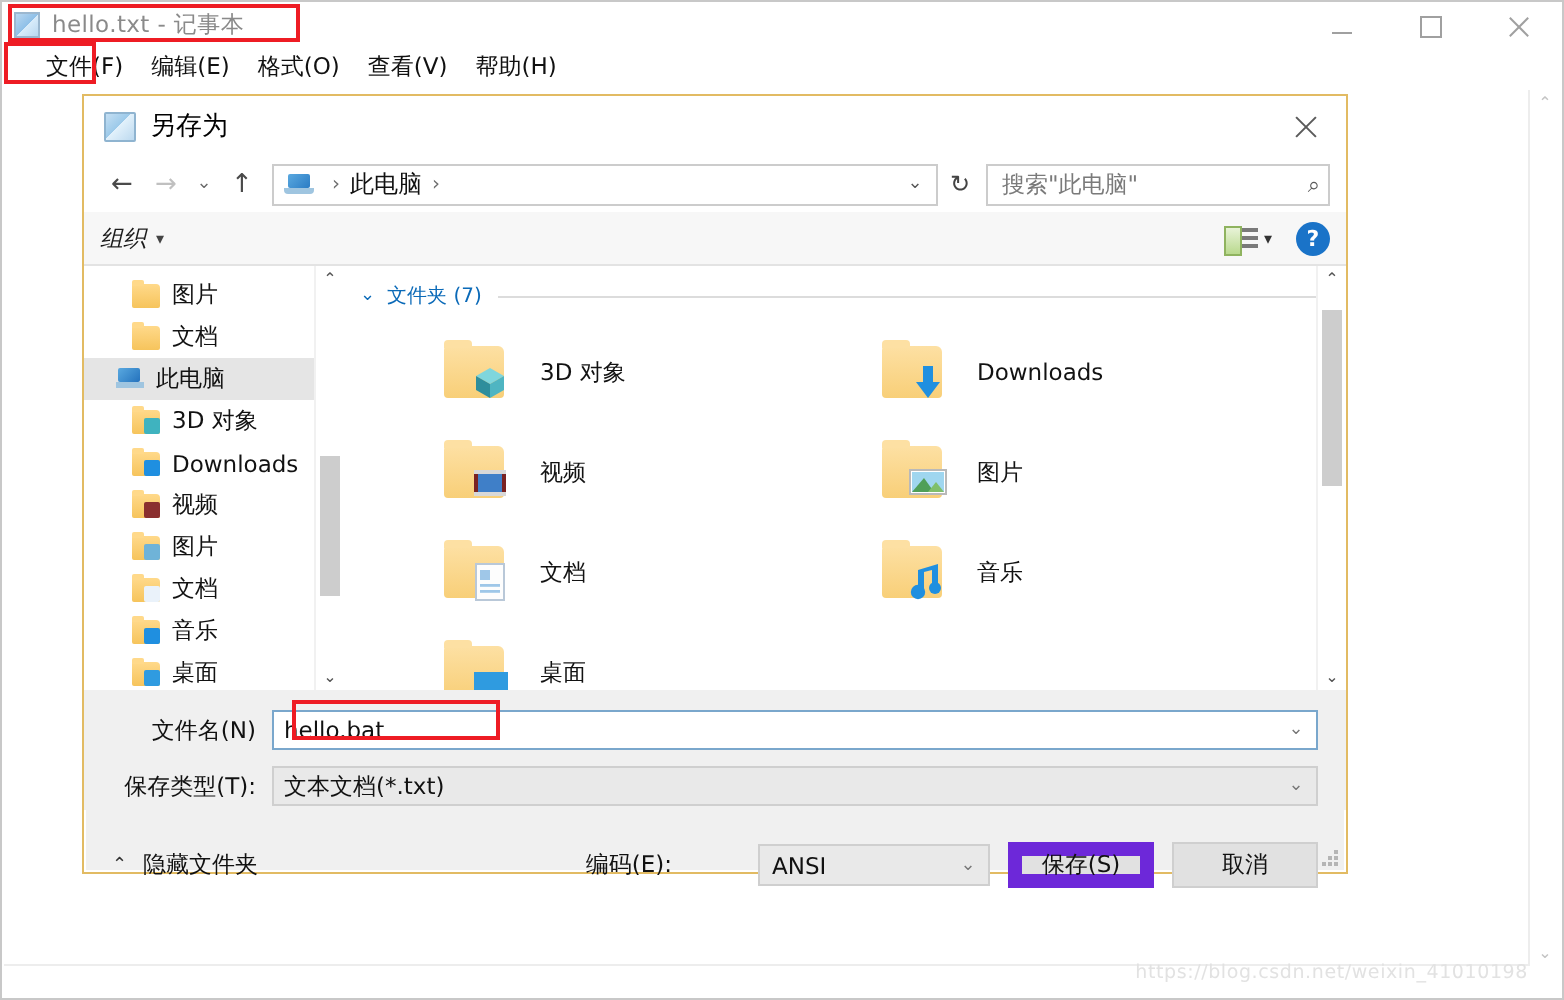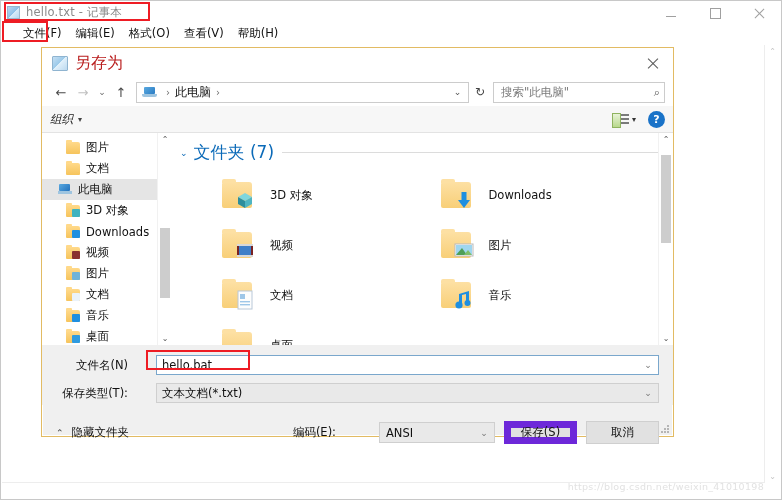--- a/index.html
+++ b/index.html
@@ -37,21 +37,21 @@
   .np-sb-arrow{position:absolute;color:#c4c4c4;font-size:8px;text-align:center;width:15px;}
 
   
   #dialog{position:absolute;left:41px;top:47px;width:633px;height:390px;background:#f0f0f0;
           border:1px solid #e2bb63;box-shadow:0 0 0 1px #ffffff inset;box-sizing:border-box;}
   #dlg-titlebar{height:30px;background:#ffffff;display:flex;align-items:center;
                 padding-left:10px;position:relative;}
   #dlg-title-icon{width:14px;height:13px;margin-right:7px;
       background:linear-gradient(135deg,#c5dff3 0%,#9ccaea 45%,#e2f1fb 46%,#bcd9ef 100%);
       border:1px solid #8fb4d0;border-radius:1px;}
-  #dlg-title-text{font-size:16px;color:#b91c1c;}
+  #dlg-title-text{font-size:13px;color:#000000;}
   #dlg-close{position:absolute;right:0;top:0;width:40px;height:30px;display:flex;
              align-items:center;justify-content:center;}
   #dlg-close span{display:block;width:12px;height:12px;position:relative;}
   #dlg-close span:before,#dlg-close span:after{content:"";position:absolute;left:-1px;top:5.5px;
      width:14px;height:1px;background:#5a5a5a;}
   #dlg-close span:before{transform:rotate(45deg);}
   #dlg-close span:after{transform:rotate(-45deg);}
 
   
   #navbar{height:28px;background:#ffffff;display:flex;align-items:center;padding:0 8px;}
@@ -109,41 +109,41 @@
   .ico-pc .base2{position:absolute;left:0;top:7px;width:14px;height:3px;background:#9fc5e0;}
   .badge{position:absolute;right:0;bottom:0;width:8px;height:8px;border-radius:1px;}
   #tree-sb{width:14px;background:#fff;border-left:1px solid #f1f1f1;position:relative;}
   #tree-sb .thumb{position:absolute;left:2px;top:95px;width:10px;height:70px;background:#cdcdcd;}
   #tree-sb .a-up{position:absolute;top:2px;left:0;width:14px;text-align:center;font-size:8px;color:#555;}
   #tree-sb .a-dn{position:absolute;bottom:2px;left:0;width:14px;text-align:center;font-size:8px;color:#555;}
 
   #filelist{flex:1;background:#fff;position:relative;overflow:hidden;}
   #group-head{display:flex;align-items:center;padding:8px 10px 2px 8px;}
   #group-head .gh-caret{font-size:9px;color:#0b6ab8;margin-right:6px;}
-  #group-head .gh-text{font-size:17px;color:#0b6ab8;white-space:nowrap;}
+  #group-head .gh-text{font-size:10px;color:#0b6ab8;white-space:nowrap;}
   #group-head .gh-rule{flex:1;height:1px;background:#dcdcdc;margin-left:8px;}
   #grid{display:grid;grid-template-columns:1fr 1fr;padding:4px 0 0 0;}
   .fitem{display:flex;align-items:center;height:50px;padding-left:50px;}
   .fitem-r{padding-left:18px;}
   .ficon{width:34px;height:30px;position:relative;margin-right:14px;flex:0 0 auto;}
   .ficon .back{position:absolute;left:0;top:2px;width:30px;height:26px;
      background:linear-gradient(#fde0a3,#f8cf78);border-radius:2px 3px 2px 2px;}
   .ficon .back:before{content:"";position:absolute;left:0;top:-3px;width:14px;height:4px;
      background:#fde0a3;border-radius:2px 2px 0 0;}
   .ficon .ov{position:absolute;right:1px;bottom:0px;width:20px;height:20px;}
   .flabel{font-size:11.5px;color:#121212;white-space:nowrap;}
   #list-sb{position:absolute;right:0;top:0;width:14px;bottom:0;background:#fff;
            border-left:1px solid #f1f1f1;}
   #list-sb .thumb{position:absolute;left:2px;top:22px;width:10px;height:88px;background:#cdcdcd;}
   #list-sb .a-up{position:absolute;top:2px;left:0;width:14px;text-align:center;font-size:8px;color:#555;}
   #list-sb .a-dn{position:absolute;bottom:2px;left:0;width:14px;text-align:center;font-size:8px;color:#555;}
 
   
   #form{background:#f0f0f0;padding:8px 14px 0 14px;}
-  .frow{display:flex;align-items:center;height:24px;margin-bottom:4px;gap:20px;}
+  .frow{display:flex;align-items:center;height:24px;margin-bottom:4px;}
   .flbl{width:72px;text-align:right;font-size:11.5px;color:#111;margin-right:8px;white-space:nowrap;}
   .finput{flex:1;height:20px;border:1px solid #7aa7cc;background:#fff;display:flex;
           align-items:center;padding:0 2px 0 5px;box-sizing:border-box;}
   .finput.readonly{border:1px solid #cfcfcf;background:#e9e9e9;}
   .fval{font-size:11.5px;color:#111;flex:1;}
   .fcaret{width:16px;text-align:center;font-size:9px;color:#777;}
   #footer{display:flex;align-items:center;padding:12px 14px 0 14px;}
   #hide-folders{display:flex;align-items:center;font-size:11.5px;color:#111;}
   #hide-folders .hf-caret{font-size:9px;color:#333;margin-right:8px;}
   #enc-wrap{margin-left:auto;display:flex;align-items:center;}

